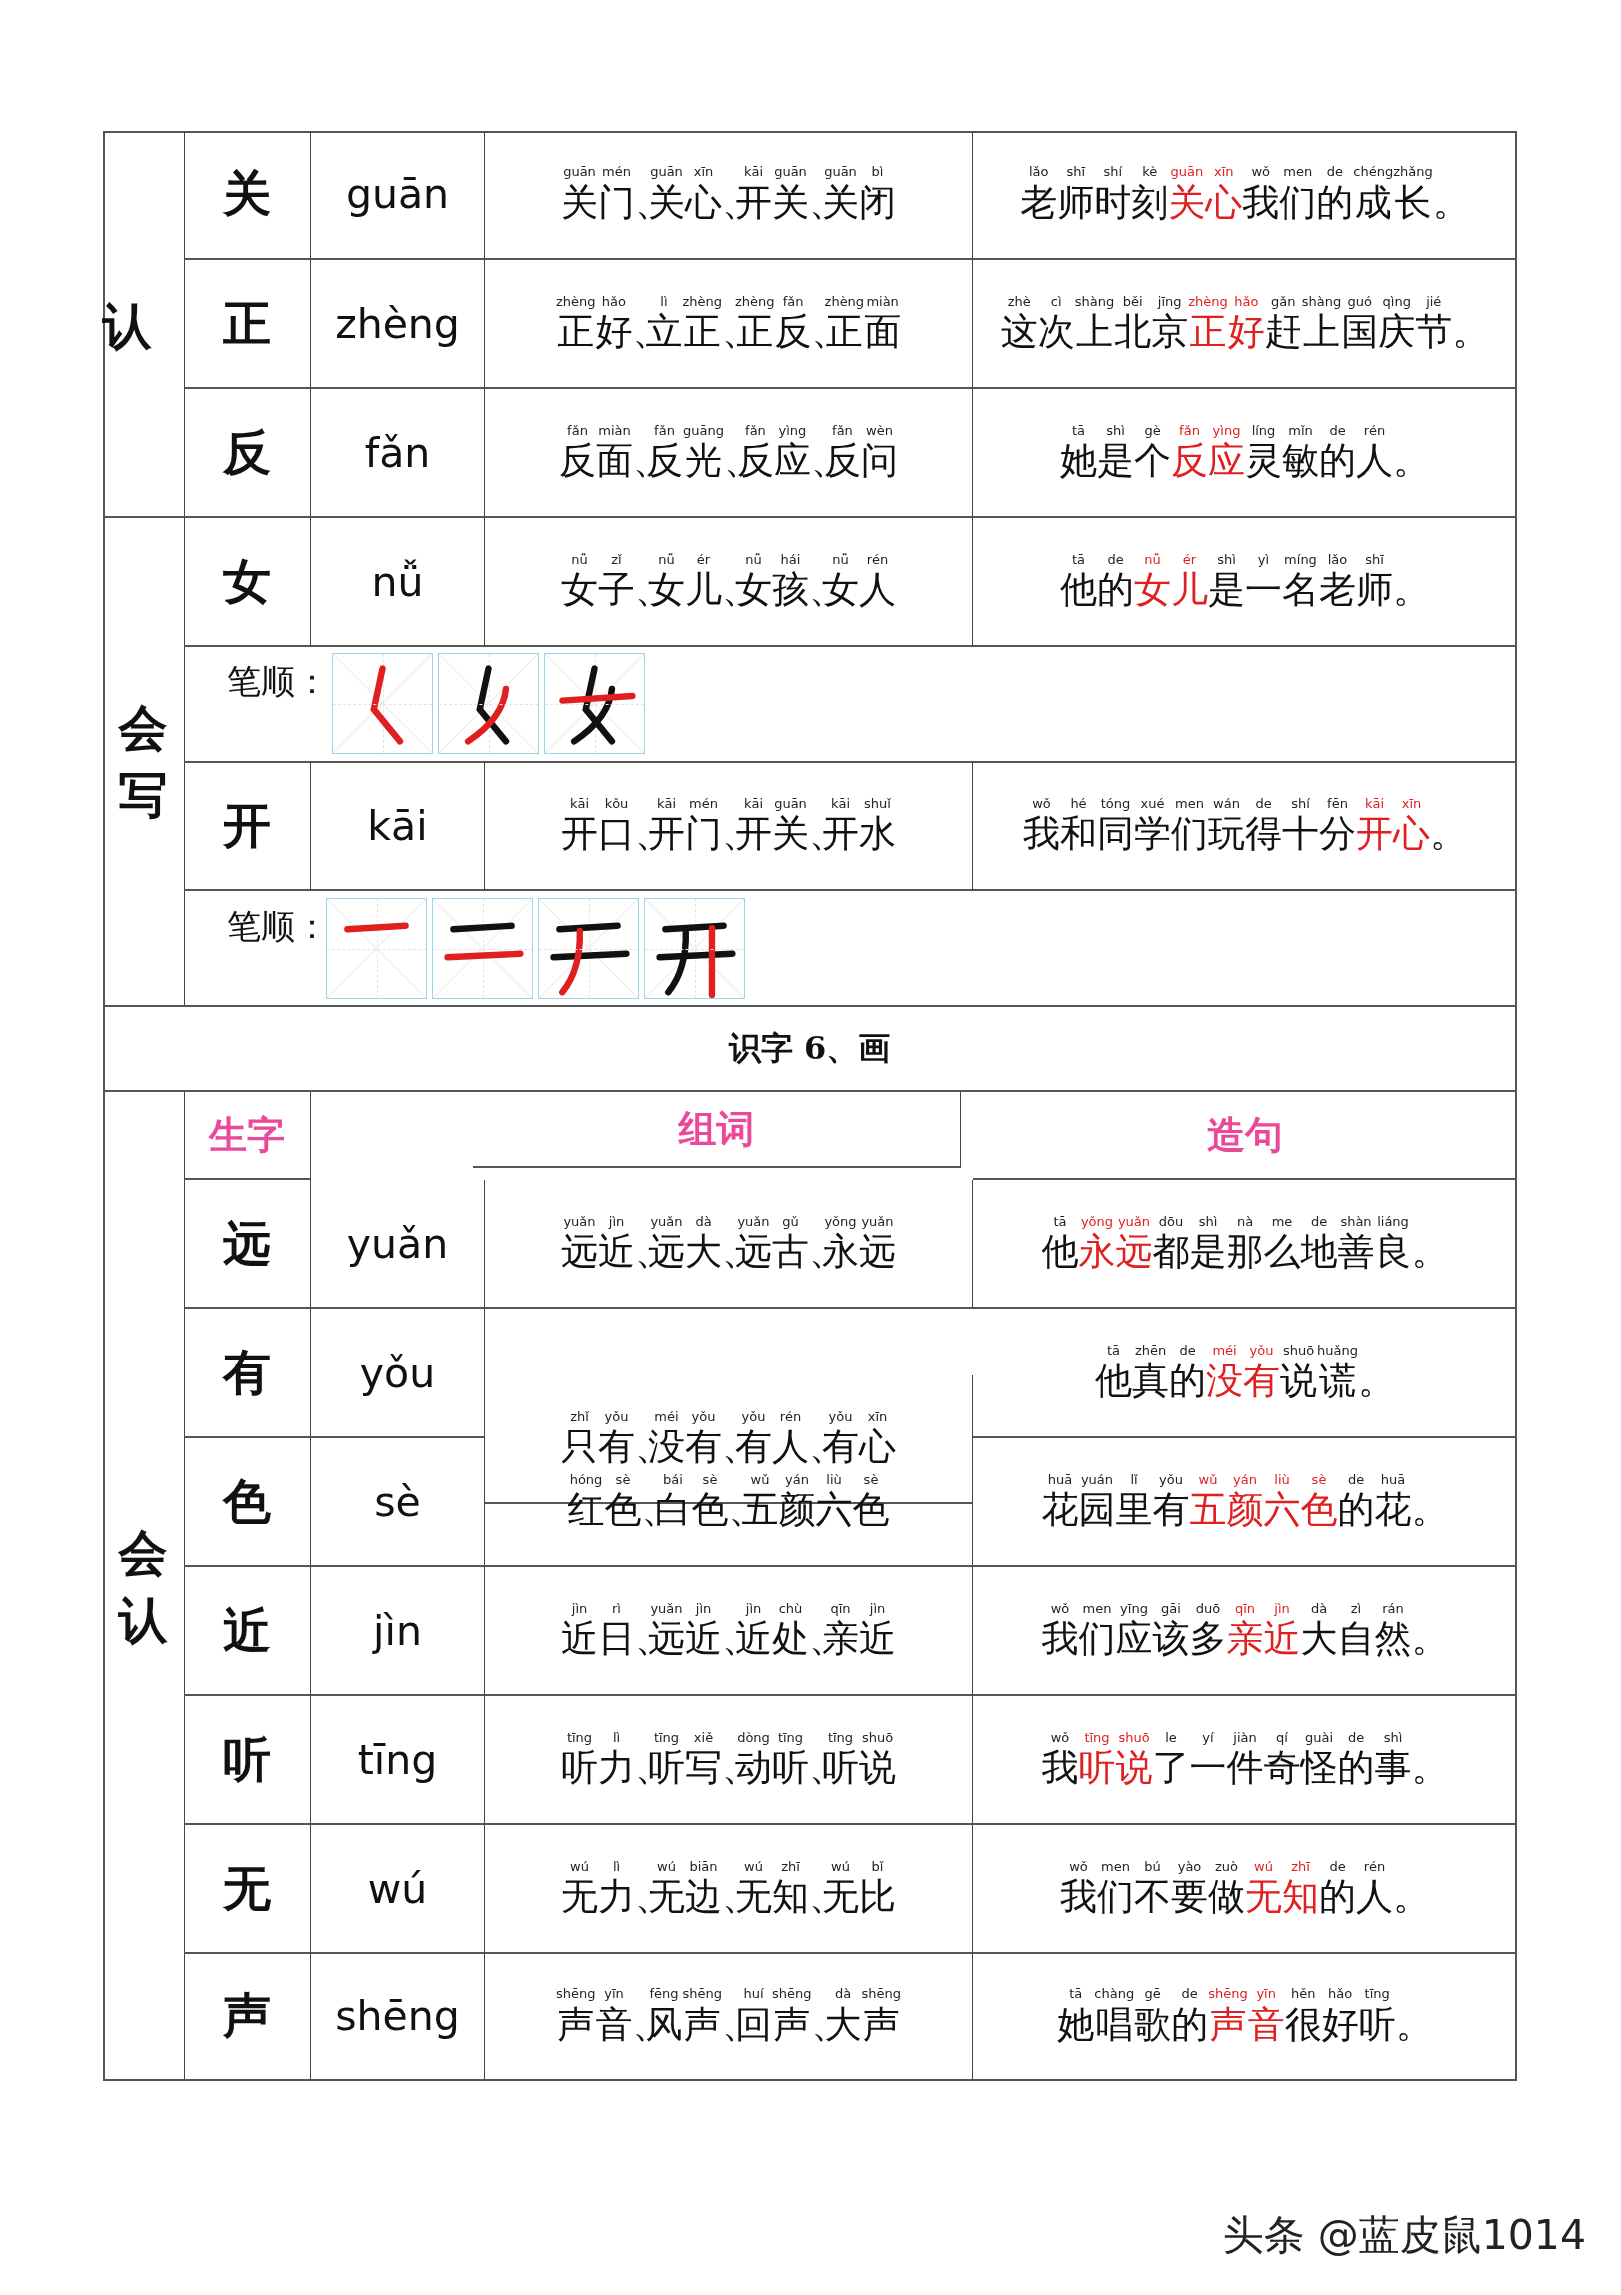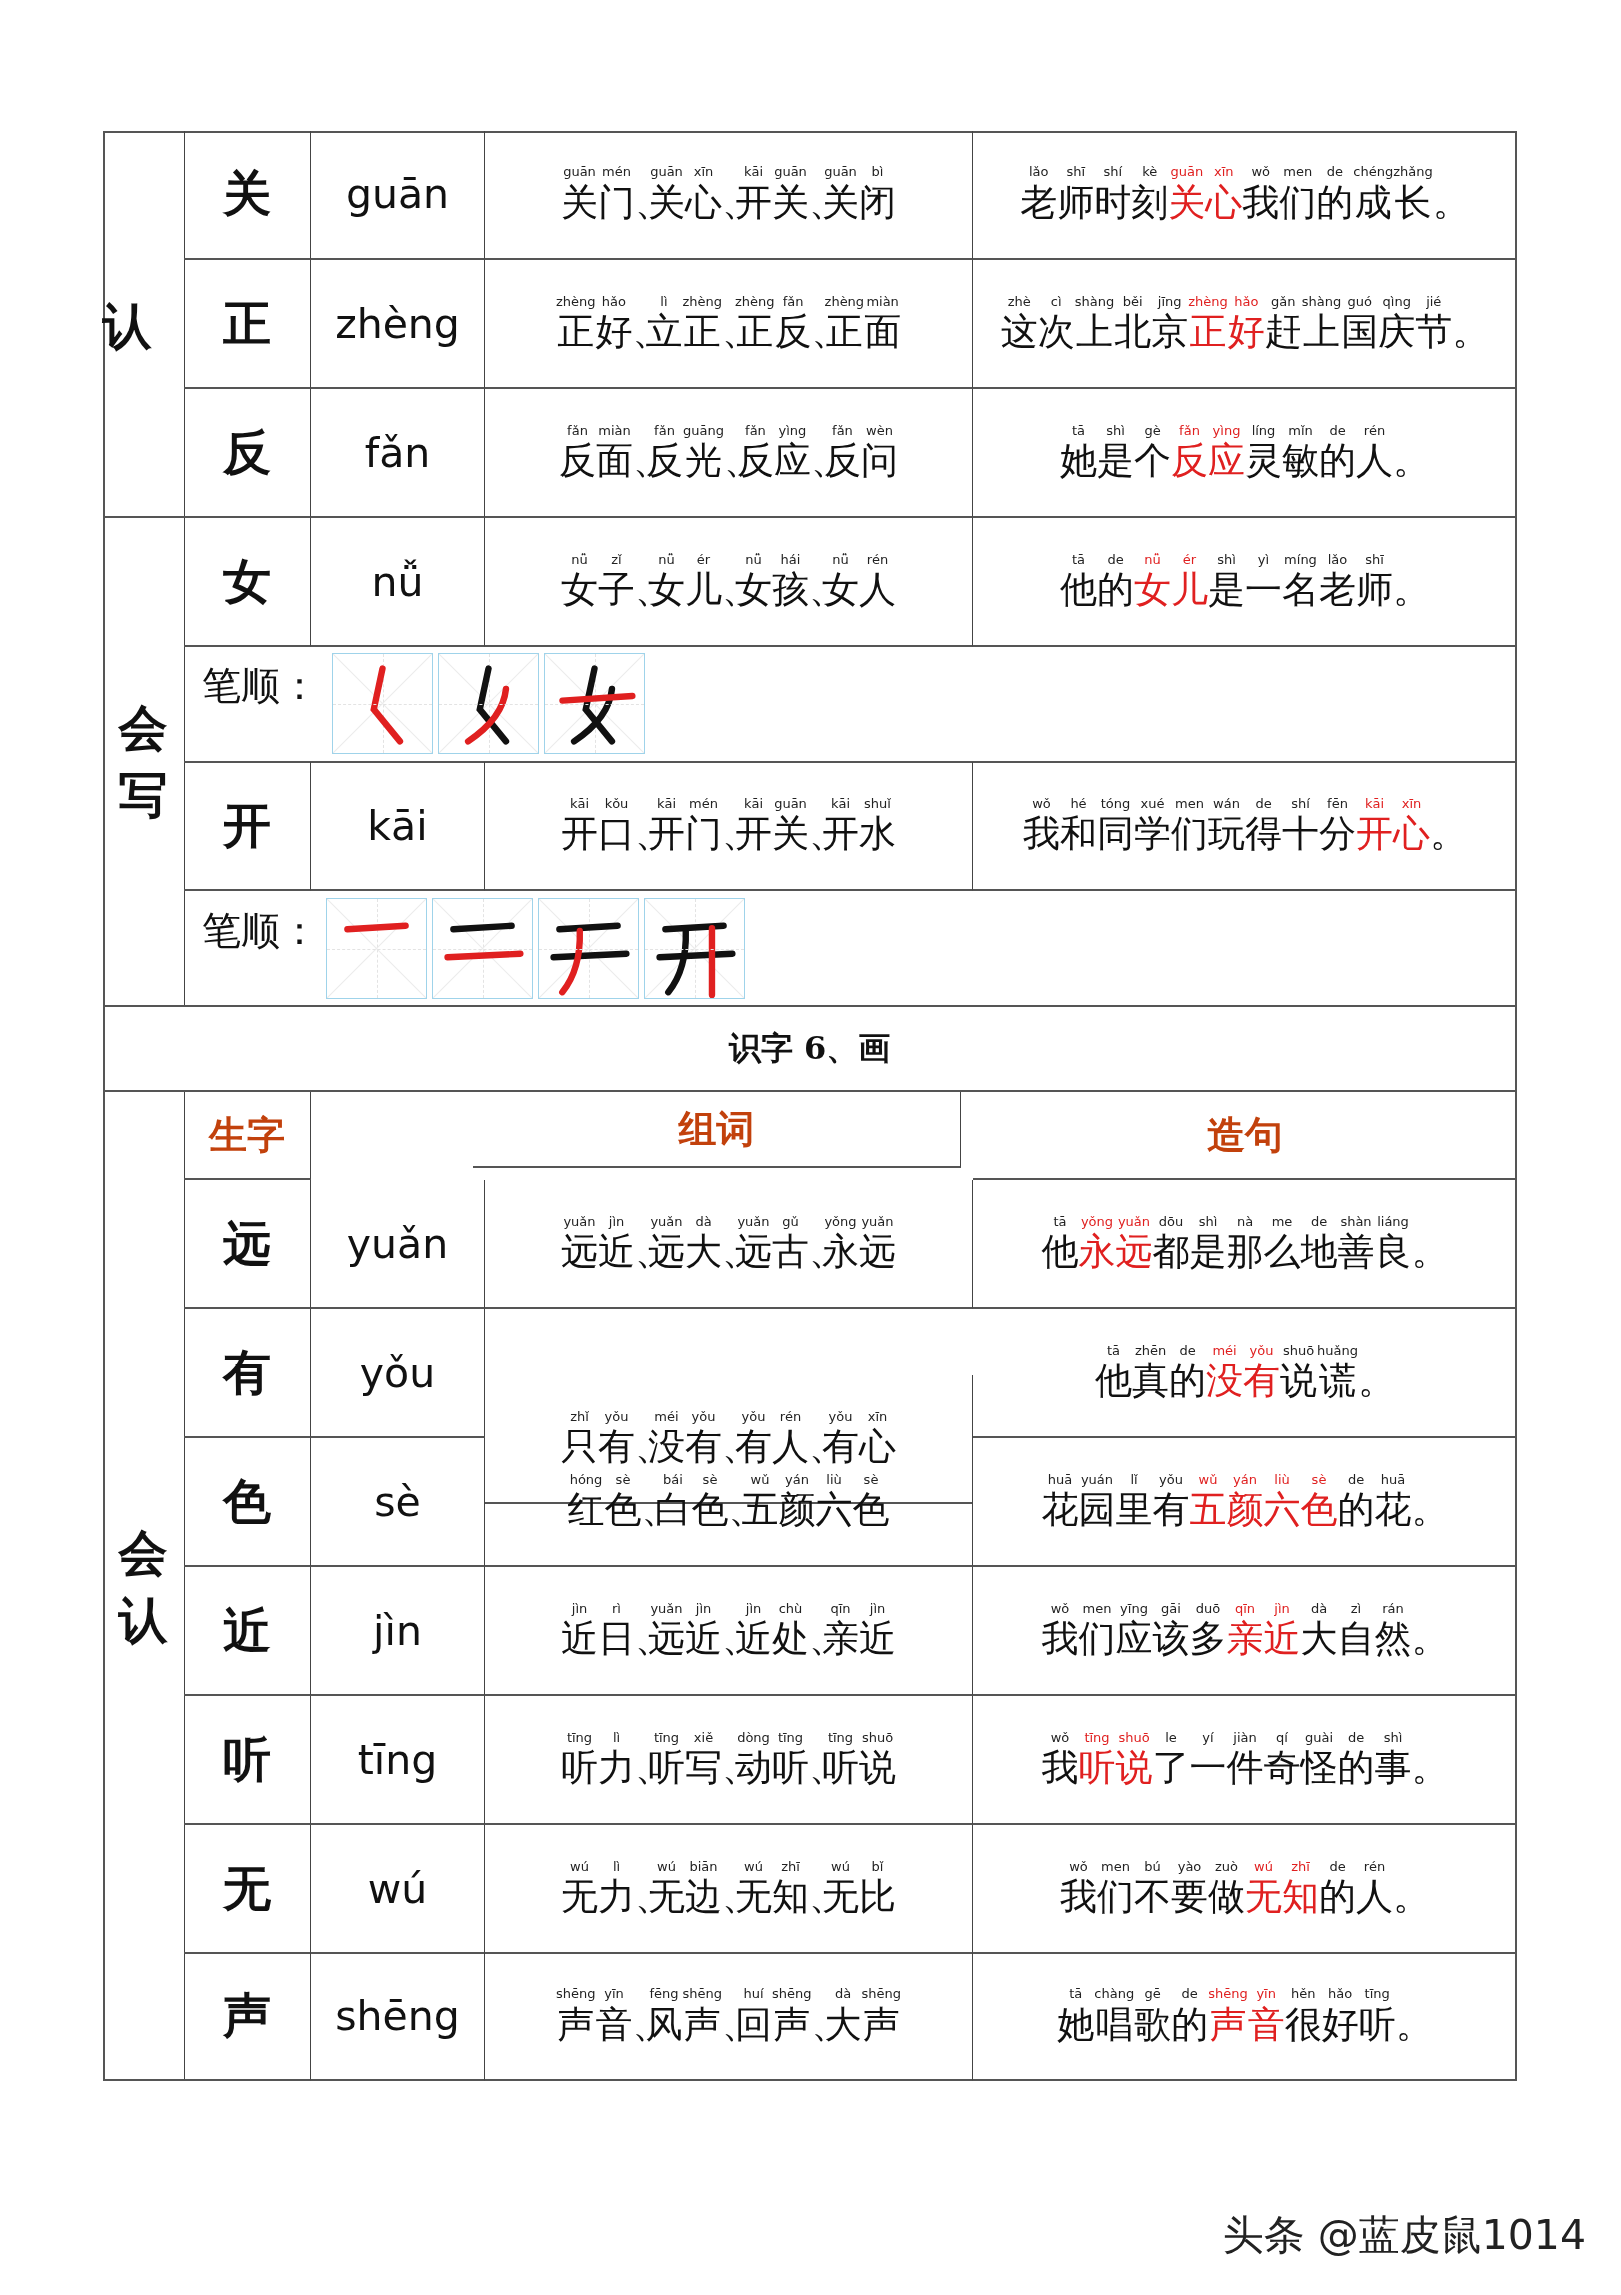--- a/index.html
+++ b/index.html
@@ -12,28 +12,28 @@
   .noR { border-right:none; }
   .cat { flex-direction:column; font-weight:bold; font-size:49px; line-height:1.35; color:#111; }
   .char { font-weight:bold; font-size:48px; }
   .py { font-family:"DejaVu Sans","Liberation Sans",sans-serif; font-size:41px; }
   .ruby-line { display:flex; align-items:flex-end; white-space:nowrap; }
   .rb { display:inline-flex; flex-direction:column; align-items:center; }
   .rb .p { font-family:"DejaVu Sans","Liberation Sans",sans-serif; font-size:13px; color:#222; line-height:16.7px; height:16.7px; }
   .rb .c { font-family:"DejaVu Serif","Liberation Serif",serif; font-size:37px; line-height:43px; }
   .hl .p, .hl .c { color:#e02020; }
   .sep { font-size:37px; line-height:43px; width:13px; font-family:"DejaVu Serif",serif; }
-  .stroke-label { position:absolute; font-size:39px; font-family:Liberation Mono, monospace; }
+  .stroke-label { position:absolute; font-size:34px; font-family:Liberation Mono, monospace;margin-left:25px; }
   .grid { position:absolute; width:101px; height:101px; box-sizing:border-box;
           border:1.8px solid #9fd3ea; background:#fff; overflow:hidden; }
   .grid::before { content:""; position:absolute; left:50%; top:0; bottom:0; border-left:1.2px dashed #e3e3e3; }
   .grid::after  { content:""; position:absolute; top:50%; left:0; right:0; border-top:1.2px dashed #e3e3e3; }
   .grid svg { position:absolute; left:0; top:0; width:100%; height:100%; }
   .title { font-weight:bold; font-size:32px; }
-  .hdr { color:#c2410c; font-weight:bold; font-size:38px; }
+  .hdr { color:#ec4899; font-weight:bold; font-size:38px; }
   .watermark { position:absolute; right:36px; top:2208px; font-family:"DejaVu Sans","Liberation Sans",sans-serif;
                font-size:41px; color:#222; }
 </style>
 </head>
 <body>
 
 <div class="tbl" id="tbl">
     <div class="cell cat" style="left: -2.4px; top: -2.4px; width: 82px; height: 387px; align-items: flex-start; padding-top: 6px;">
       <span>认</span>
     </div>

